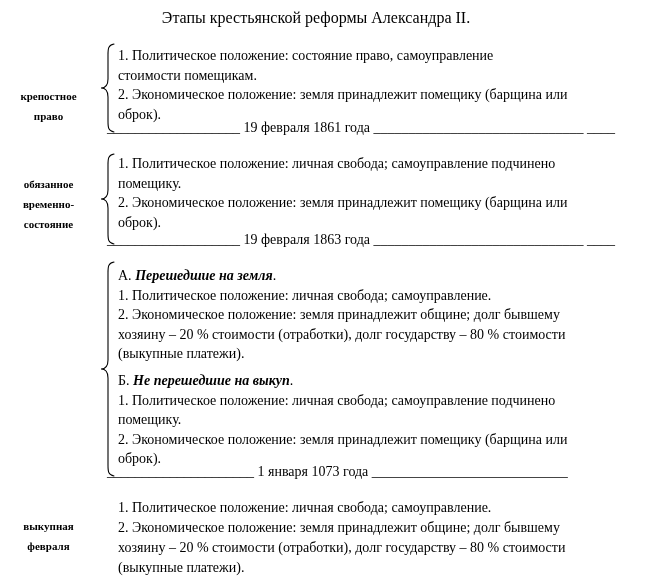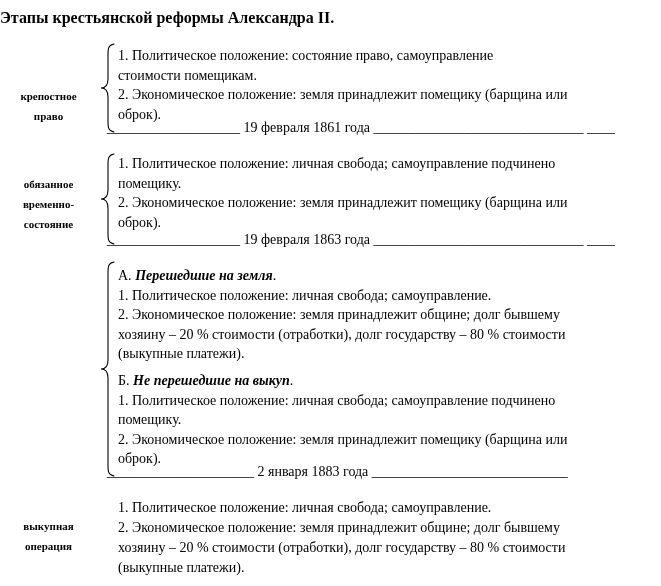--- a/index.html
+++ b/index.html
@@ -2,22 +2,22 @@
 <html><head>
 <meta charset="utf-8">
 <style>
   html,body{margin:0;padding:0;background:#ffffff;}
   .page{
     position:relative;width:661px;height:586px;background:#ffffff;
     font-family:"Liberation Serif","DejaVu Serif",serif;color:#000;
     overflow:hidden;
   }
   .title{
-    position:absolute;top:9px;left:0;width:632px;text-align:left;
-    font-size:16px;font-weight:bold;white-space:nowrap;
+    position:absolute;top:9px;left:0;width:632px;text-align:center;
+    font-size:16px;font-weight:normal;white-space:nowrap;
   }
   .stage-label{
     position:absolute;left:0;width:97px;text-align:center;
     font-size:11px;font-weight:bold;line-height:20px;white-space:nowrap;
   }
   .text-block{
     position:absolute;left:118px;font-size:14px;line-height:19.5px;
     white-space:nowrap;
   }
   .text-block.lh20{line-height:20px;}
@@ -93,25 +93,25 @@
       <div class="line"><span class="seg s-r">хозяину – 20 % стоимости (отработки), долг государству – 80 % стоимости</span></div>
       <div class="line"><span class="seg s-r">(выкупные платежи).</span></div>
     </div>
   <div class="text-block" id="text-3b">
       <div class="line"><span class="seg s-r">Б. </span><span class="seg s-bi">Не перешедшие на выкуп</span><span class="seg s-r">.</span></div>
       <div class="line"><span class="seg s-r">1. </span><span class="seg s-i">Политическое положение</span><span class="seg s-r">: личная свобода; самоуправление подчинено</span></div>
       <div class="line"><span class="seg s-r">помещику.</span></div>
       <div class="line"><span class="seg s-r">2. </span><span class="seg s-i">Экономическое положение</span><span class="seg s-r">: земля принадлежит помещику (барщина или</span></div>
       <div class="line"><span class="seg s-r">оброк).</span></div>
     </div>
-  <div class="date-line" id="date-3">_____________________ 2 января 1883 года ____________________________</div>
+  <div class="date-line" id="date-3">_____________________ 1 января 1073 года ____________________________</div>
 
   <div class="stage-label" id="label-3">
       <div class="line">выкупная</div>
-      <div class="line">операция</div>
+      <div class="line">февраля</div>
     </div>
   <div class="text-block lh20" id="text-4">
       <div class="line"><span class="seg s-r">1. </span><span class="seg s-i">Политическое положение</span><span class="seg s-r">: личная свобода; самоуправление.</span></div>
       <div class="line"><span class="seg s-r">2. </span><span class="seg s-i">Экономическое положение</span><span class="seg s-r">: земля принадлежит общине; долг бывшему</span></div>
       <div class="line"><span class="seg s-r">хозяину – 20 % стоимости (отработки), долг государству – 80 % стоимости</span></div>
       <div class="line"><span class="seg s-r">(выкупные платежи).</span></div>
     </div>
 
 </div>
 

